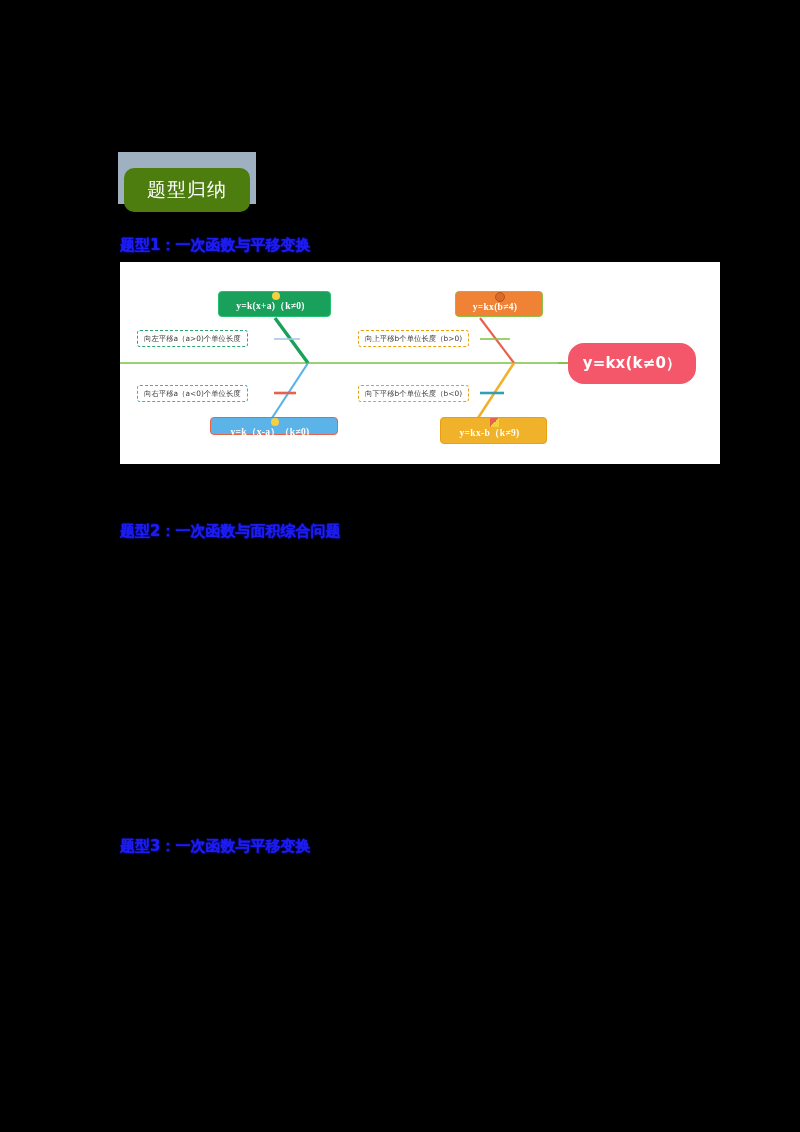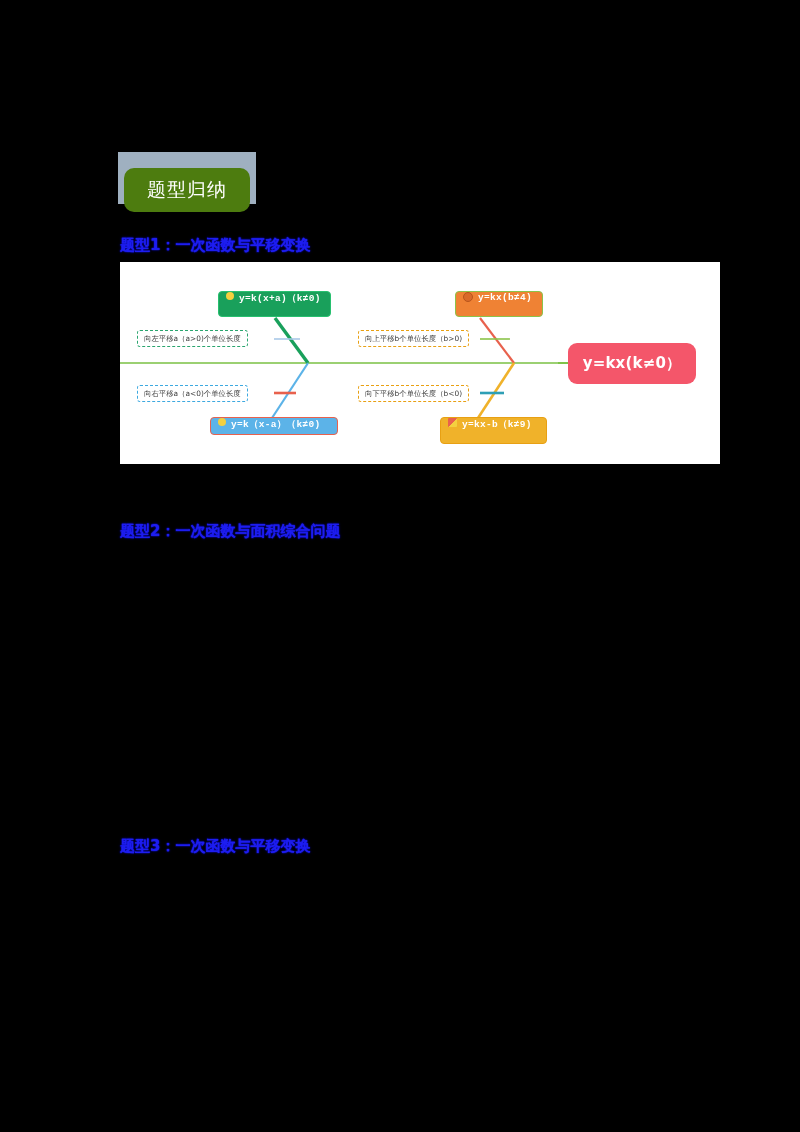--- a/index.html
+++ b/index.html
@@ -46,26 +46,27 @@
 
   
   #diagram{
     position:absolute;left:120px;top:262px;width:600px;height:202px;
     background:#ffffff;
   }
   #diagram svg{position:absolute;left:0;top:0;}
 
   .node{
     position:absolute;
-    display:flex;align-items:flex-start;
+    display:flex;align-items:center;
     border-radius:4px;
     box-sizing:border-box;
     font-size:9.5px;font-weight:bold;
     white-space:nowrap;
-    font-family:Liberation Mono, monospace;
+    font-family:Liberation Serif, serif;
+    flex-direction:column;
   }
   .node .bullet{
     display:inline-block;width:8px;height:8px;border-radius:50%;
     margin:0 5px 0 7px;flex:none;
   }
   .node .nodetxt{color:#ffffff;padding-right:8px;letter-spacing:0.3px;}
 
   
   #node-green{
     left:98px;top:29px;width:113px;height:26px;
@@ -94,21 +95,21 @@
   }
   #node-yellow .bullet{
     background:
       linear-gradient(to bottom right,#e8614d 0 50%,#f4d03f 50% 100%);
     border-radius:1px;width:9px;height:9px;
   }
 
   
   #node-red{
     position:absolute;left:448px;top:81px;width:128px;height:41px;
-    background:#f4566a;border-radius:9px;
+    background:#f4566a;border-radius:16px;
     display:flex;align-items:center;justify-content:center;
     color:#ffffff;font-size:15px;font-weight:bold;letter-spacing:0.2px;
     font-family:"DejaVu Sans","Liberation Sans",sans-serif;
   }
 
   
   .callout{
     position:absolute;
     height:17px;
     display:flex;align-items:center;justify-content:center;

